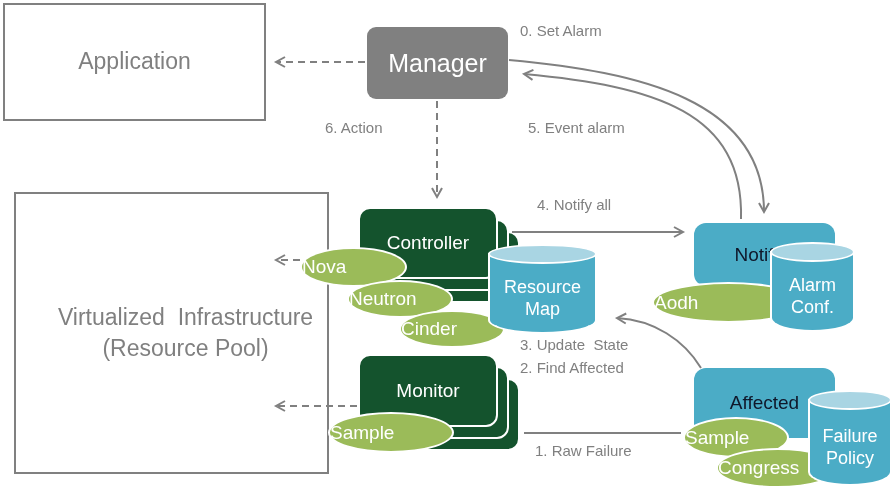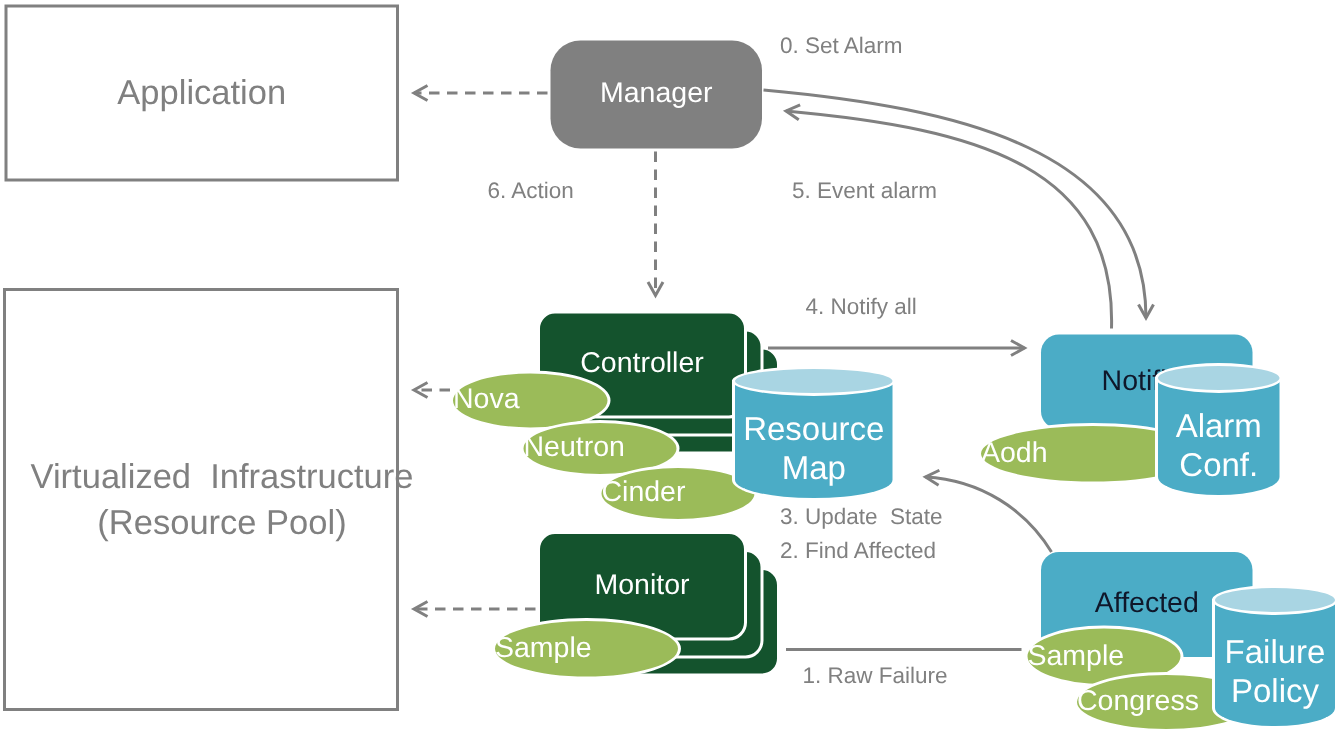--- a/index.html
+++ b/index.html
@@ -10,21 +10,21 @@
   .abs{position:absolute;box-sizing:border-box;}
   
   .frame{
     border:2px solid #808080;background:#fff;color:#808080;
     display:flex;flex-direction:column;align-items:center;justify-content:center;
     font-size:23px;text-align:center;line-height:1.35;
   }
   .frame .ln{white-space:pre;}
   
   .gray-node{
-    background:#808080;border-radius:20px;color:#fff;font-size:19px;
+    background:#808080;border-radius:9px;color:#fff;font-size:25px;
     display:flex;align-items:center;justify-content:center;
   }
   
   .blue-node{
     background:#4BACC6;border-radius:12px;color:#0f172a;font-size:19px;
     display:flex;align-items:center;justify-content:center;
   }
   
   .layer{
     position:absolute;box-sizing:border-box;width:140px;
@@ -43,37 +43,37 @@
     background:#A9D5E3;border:2px solid #fff;border-radius:50%;z-index:2;
   }
   .cyl-body{
     position:absolute;left:0;right:0;top:9px;bottom:0;box-sizing:border-box;
     background:#4BACC6;border:2px solid #fff;border-top:none;
     border-radius:0 0 50% 50% / 0 0 14px 14px;z-index:1;
   }
   .cyl-label{
     position:absolute;left:0;right:0;top:22px;bottom:2px;z-index:3;
     display:flex;flex-direction:column;align-items:center;justify-content:center;
-    color:#fff;font-size:22px;line-height:1.2;text-align:center;
+    color:#fff;font-size:18px;line-height:1.2;text-align:center;
   }
   
   .step{color:#808080;font-size:15px;white-space:pre;}
   
   #arrows{position:absolute;left:0;top:0;pointer-events:none;z-index:50;}
 </style>
 </head>
 <body>
 
 <div id="canvas">
 
   <div class="abs frame" style="left:3px;top:3px;width:263px;height:118px;">
     <span class="ln">Application</span>
   </div>
 
-  <div class="abs frame" style="left:2px;top:192px;width:264px;height:282px;padding-left:28px;">
+  <div class="abs frame" style="left:14px;top:192px;width:315px;height:282px;padding-left:28px;">
     <span class="ln">Virtualized  Infrastructure</span>
     <span class="ln">(Resource Pool)</span>
   </div>
 
   <div class="abs gray-node" style="left:367px;top:27px;width:141px;height:72px;">
     <span>Manager</span>
   </div>
 
   <div class="abs" style="left:358px;top:207px;width:186px;height:122px;">
     <div class="layer" style="left:22px;top:24px;height:72px;"></div>

